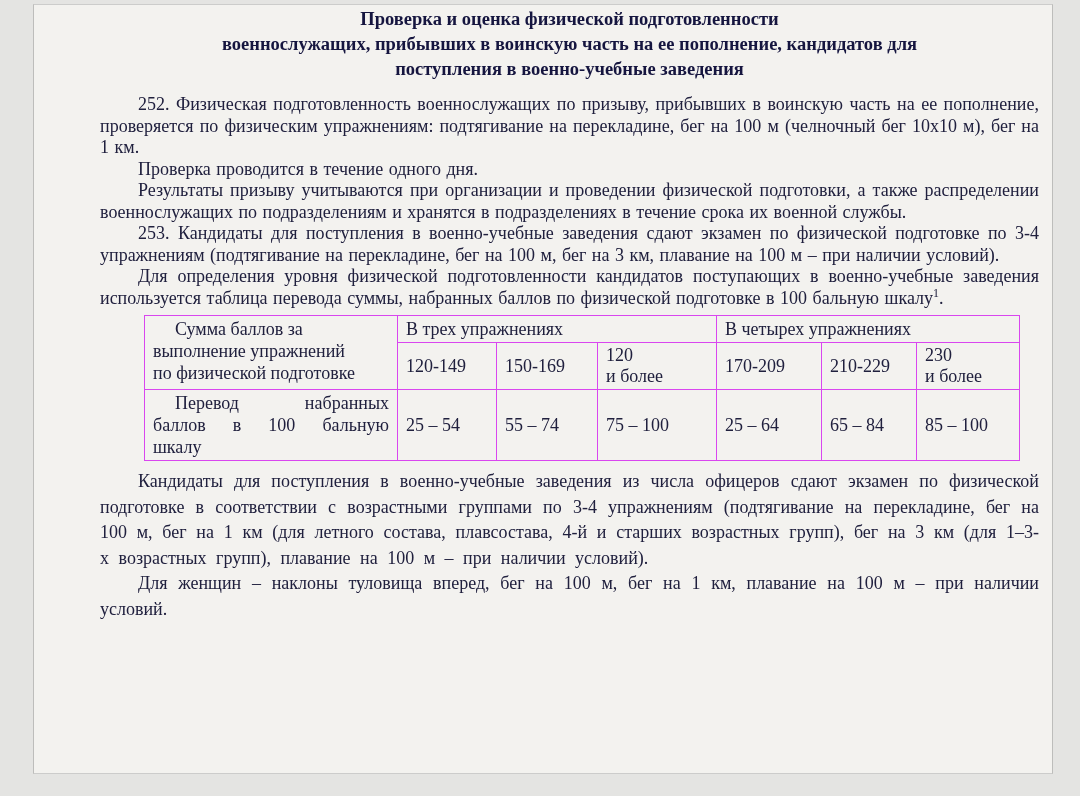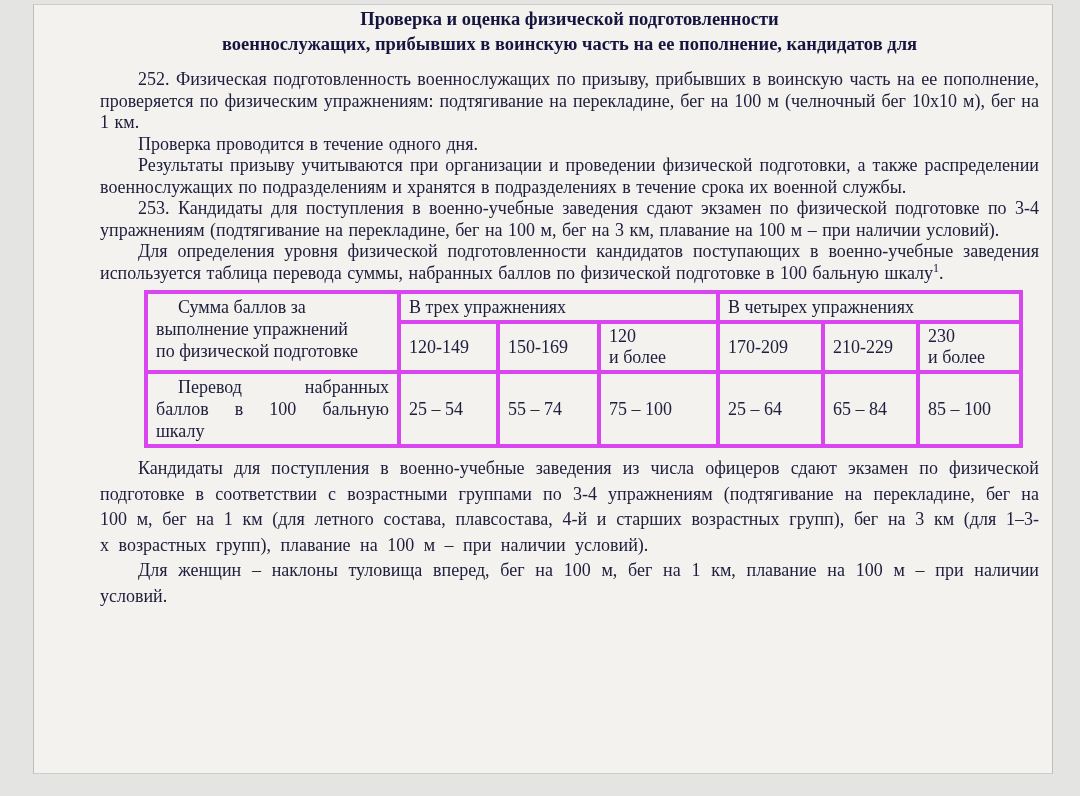--- a/index.html
+++ b/index.html
@@ -58,21 +58,21 @@
     line-height: 0;
   }
   table.score-table {
     border-collapse: collapse;
     table-layout: fixed;
     width: 875px;
     margin: 6px 0 8px 44px;
     font-size: 18px;
   }
   table.score-table td {
-    border: 4px solid #d946ef;
+    border: 1px solid #d946ef;
     padding: 2px 8px;
     color: #20203e;
     margin-top: 32px;
   }
   td.group {
     text-align: left;
     height: 22px;
     padding: 1px 4px;
   }
   td.head-col1 {
@@ -103,20 +103,21 @@
   }
 </style>
 </head>
 <body>
 
 <div class="page">
 
   <div class="title">
     <div>Проверка и оценка физической подготовленности</div>
     <div>военнослужащих, прибывших в воинскую часть на ее пополнение, кандидатов для</div>
+    <div>поступления в военно-учебные заведения</div>
   </div>
 
   <p class="para first">252. Физическая подготовленность военнослужащих по призыву, прибывших в воинскую часть на ее пополнение, проверяется по физическим упражнениям: подтягивание на перекладине, бег на 100 м (челночный бег 10x10 м), бег на 1 км.</p>
   <p class="para">Проверка проводится в течение одного дня.</p>
   <p class="para">Результаты призыву учитываются при организации и проведении физической подготовки, а также распределении военнослужащих по подразделениям и хранятся в подразделениях в течение срока их военной службы.</p>
   <p class="para">253. Кандидаты для поступления в военно-учебные заведения сдают экзамен по физической подготовке по 3-4 упражнениям (подтягивание на перекладине, бег на 100 м, бег на 3 км, плавание на 100 м – при наличии условий).</p>
   <p class="para"><span>Для определения уровня физической подготовленности кандидатов поступающих в военно-учебные заведения используется таблица перевода суммы, набранных баллов по физической подготовке в 100 бальную шкалу</span><sup class="fn">1</sup><span>.</span></p>
 
   <table class="score-table">
     <colgroup>

